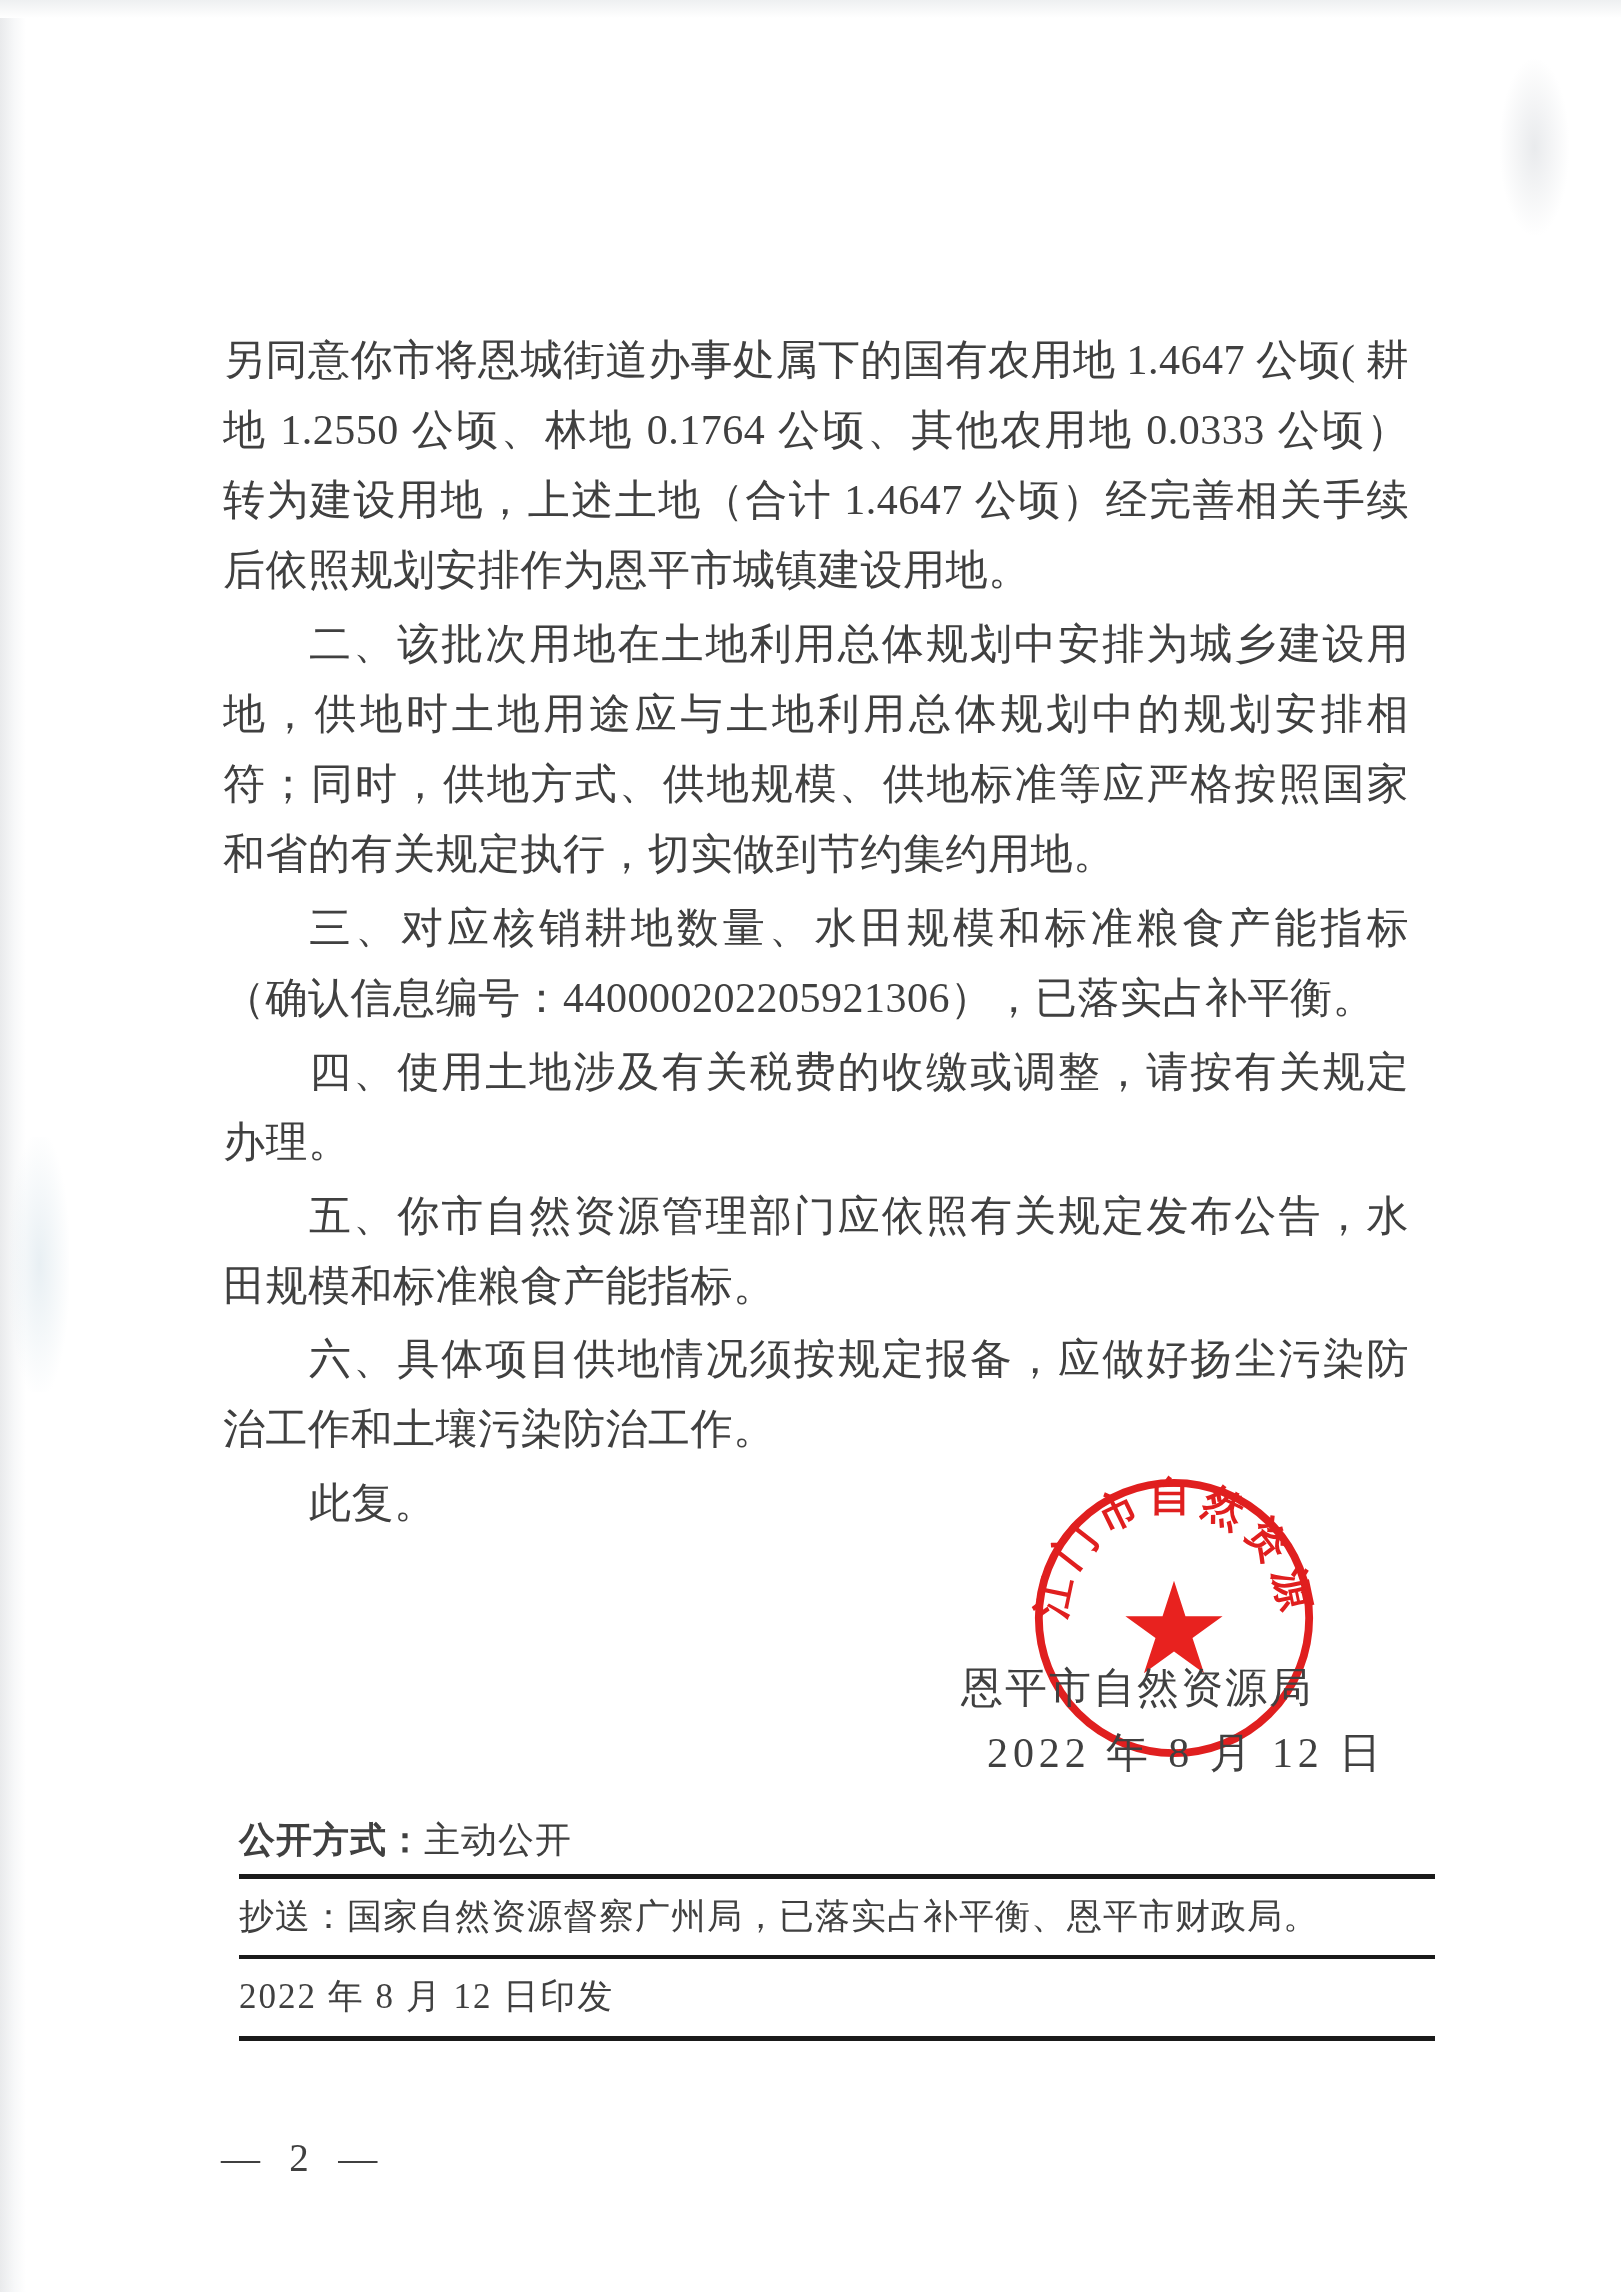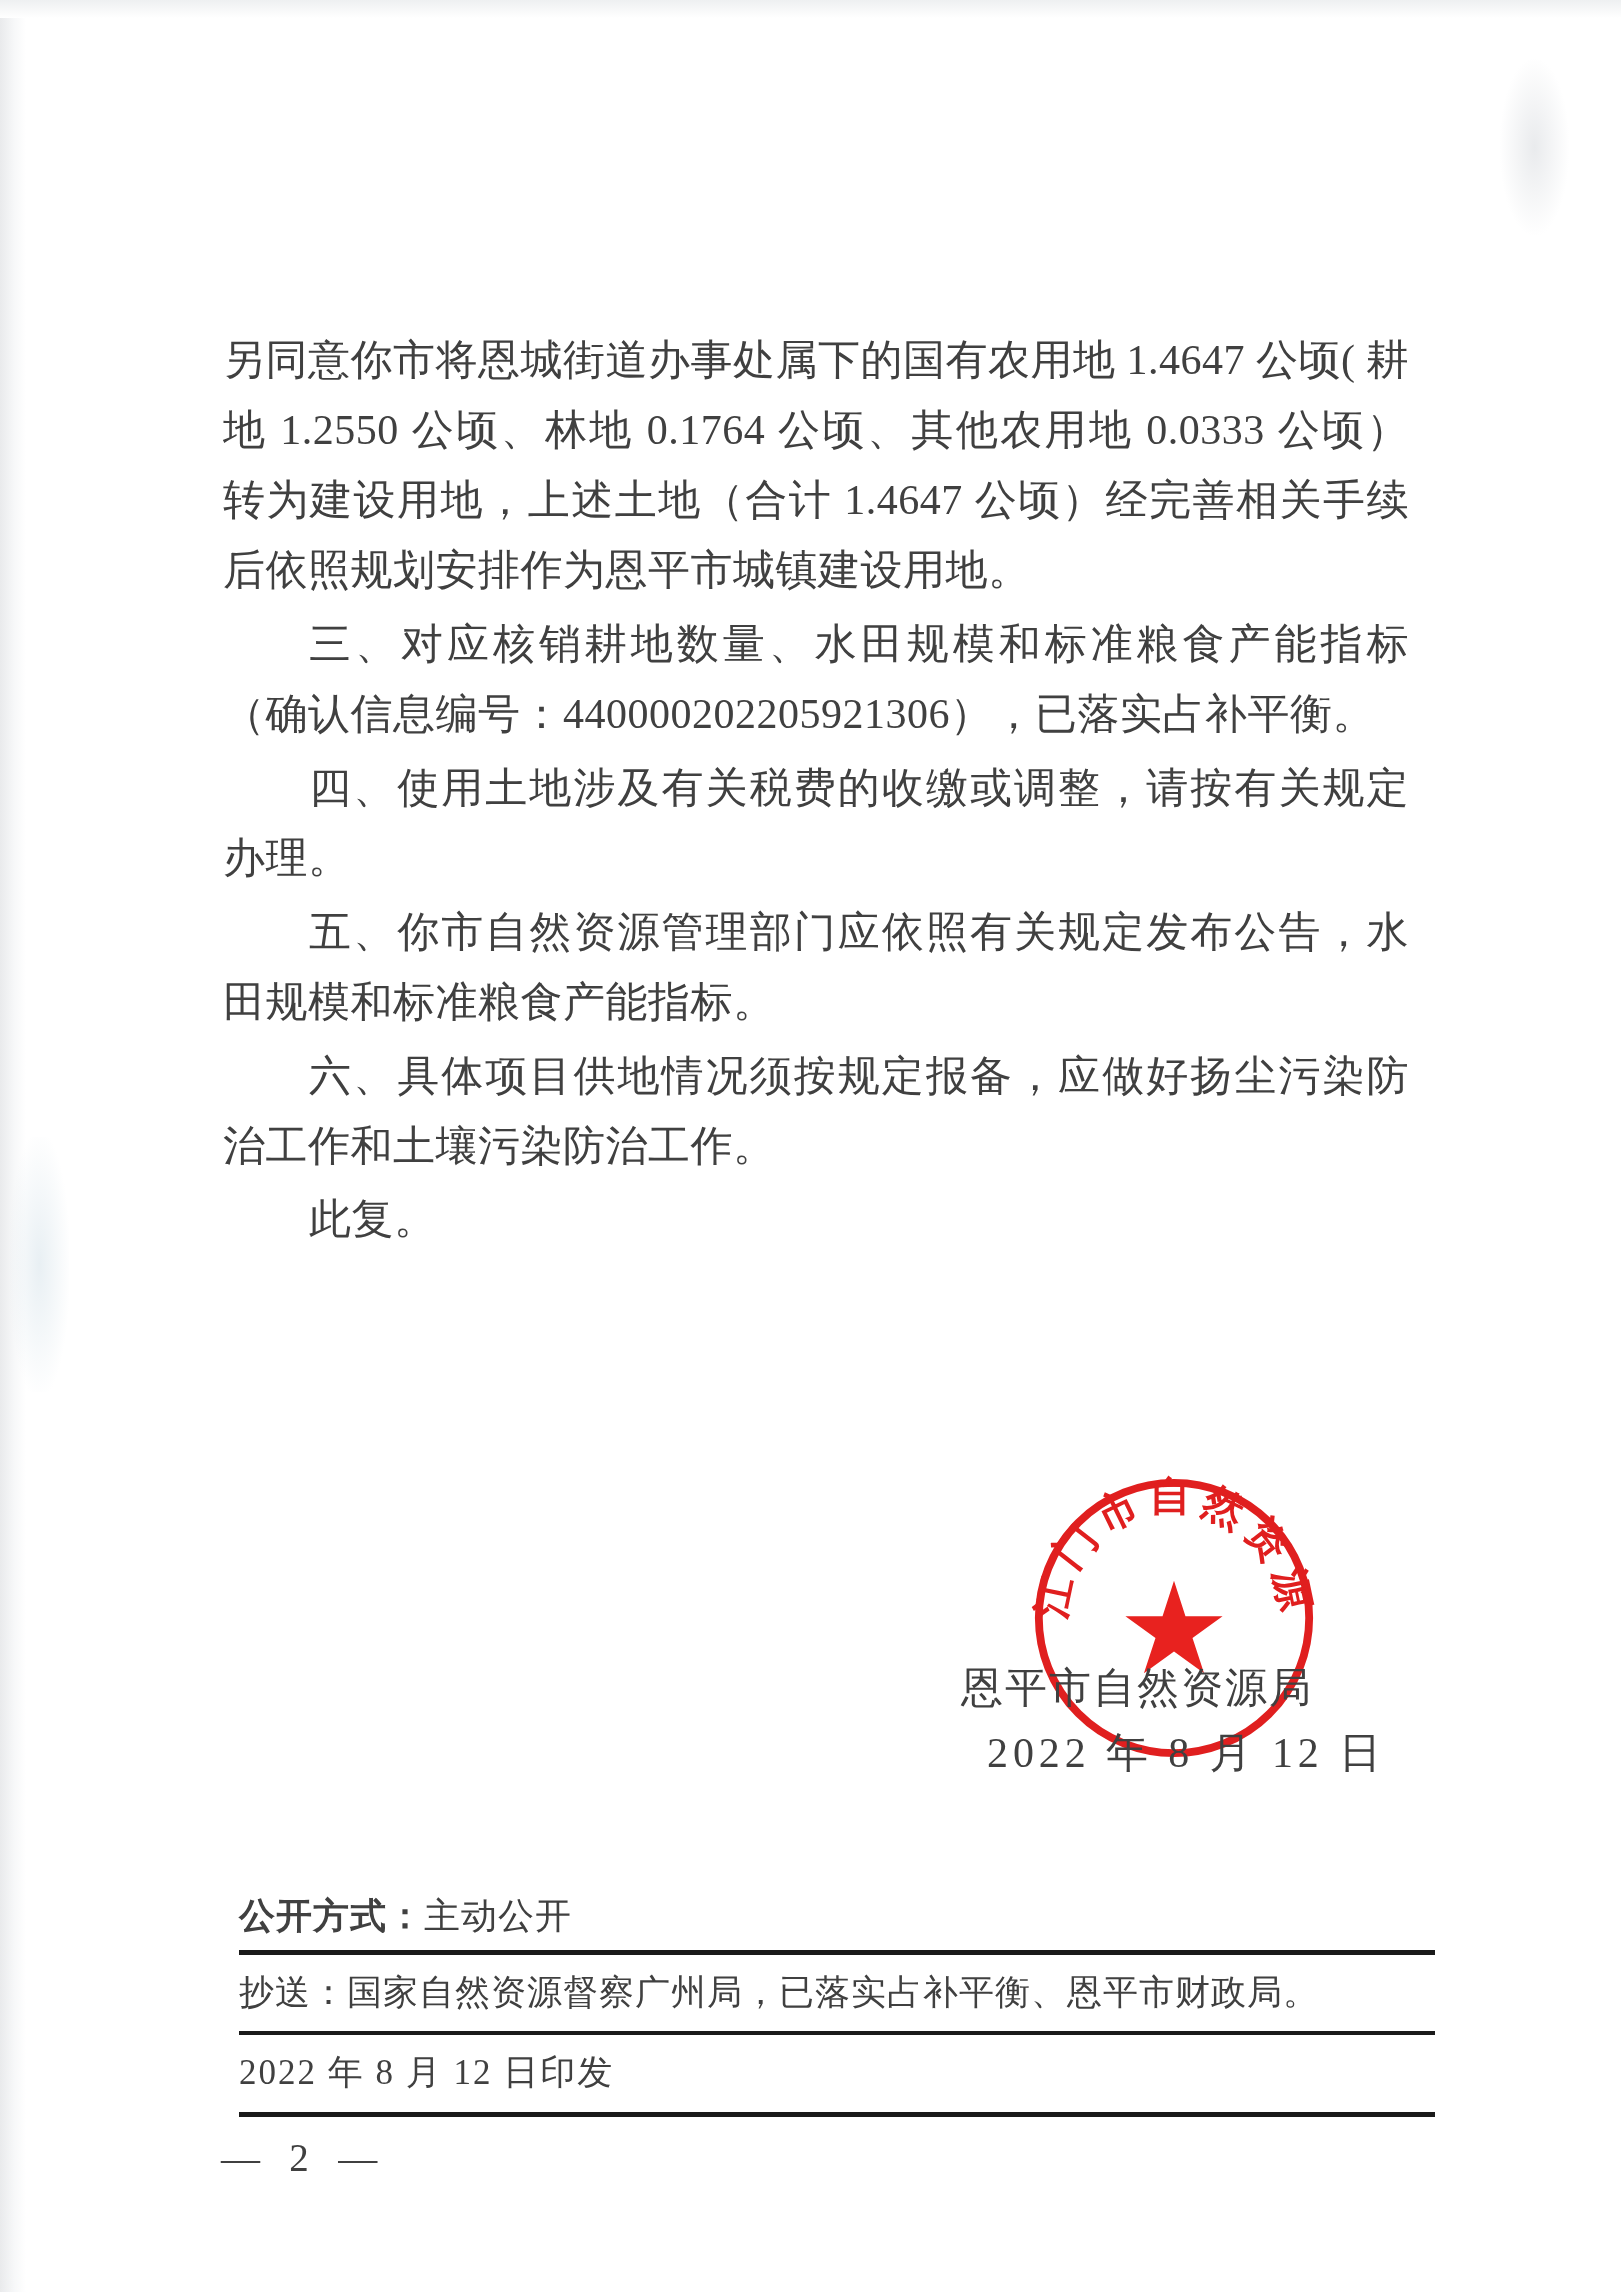--- a/index.html
+++ b/index.html
@@ -89,21 +89,21 @@
     width: 286px;
     height: 286px;
     pointer-events: none;
   }
   .seal svg { display: block; width: 286px; height: 286px; }
 
   
   .footer {
     position: absolute;
     left: 239px;
-    top: 1888px;
+    top: 1812px;
     width: 1196px;
   }
   .footer-disclosure {
     font-size: 36px;
     line-height: 55px;
     letter-spacing: 1px;
     white-space: nowrap;
     padding-bottom: 5.9px;
   }
   .footer-disclosure .lab {
@@ -151,20 +151,21 @@
 
 <div class="page">
 
   <div class="scan-edge-left"></div>
   <div class="scan-edge-top"></div>
   <div class="scan-smudge-a"></div>
   <div class="scan-smudge-b"></div>
 
   <div class="body-text">
     <p class="para">另同意你市将恩城街道办事处属下的国有农用地 1.4647 公顷( 耕地 1.2550 公顷、林地 0.1764 公顷、其他农用地 0.0333 公顷）转为建设用地，上述土地（合计 1.4647 公顷）经完善相关手续后依照规划安排作为恩平市城镇建设用地。</p>
+    <p class="para indent">二、该批次用地在土地利用总体规划中安排为城乡建设用地，供地时土地用途应与土地利用总体规划中的规划安排相符；同时，供地方式、供地规模、供地标准等应严格按照国家和省的有关规定执行，切实做到节约集约用地。</p>
     <p class="para indent">三、对应核销耕地数量、水田规模和标准粮食产能指标（确认信息编号：440000202205921306），已落实占补平衡。</p>
     <p class="para indent">四、使用土地涉及有关税费的收缴或调整，请按有关规定办理。</p>
     <p class="para indent">五、你市自然资源管理部门应依照有关规定发布公告，水田规模和标准粮食产能指标。</p>
     <p class="para indent">六、具体项目供地情况须按规定报备，应做好扬尘污染防治工作和土壤污染防治工作。</p>
     <p class="para indent">此复。</p>
   </div>
 
   <div class="seal">
     <svg viewBox="0 0 292 292" xmlns="http://www.w3.org/2000/svg" aria-hidden="true">
       <defs>

